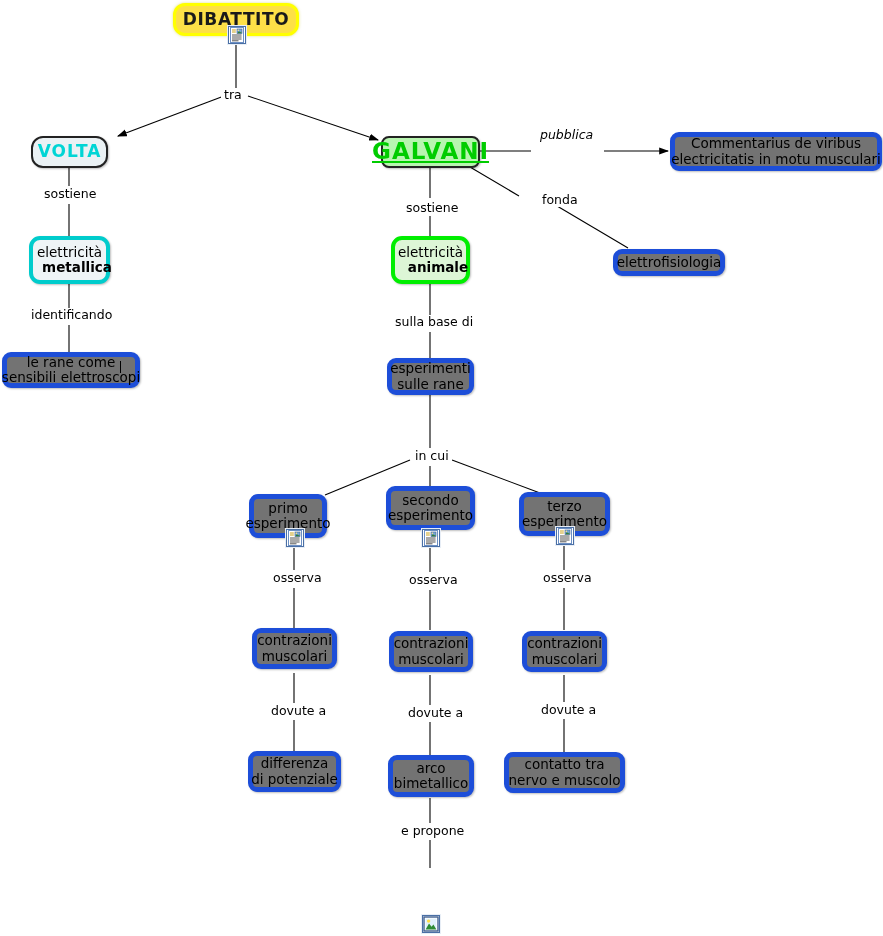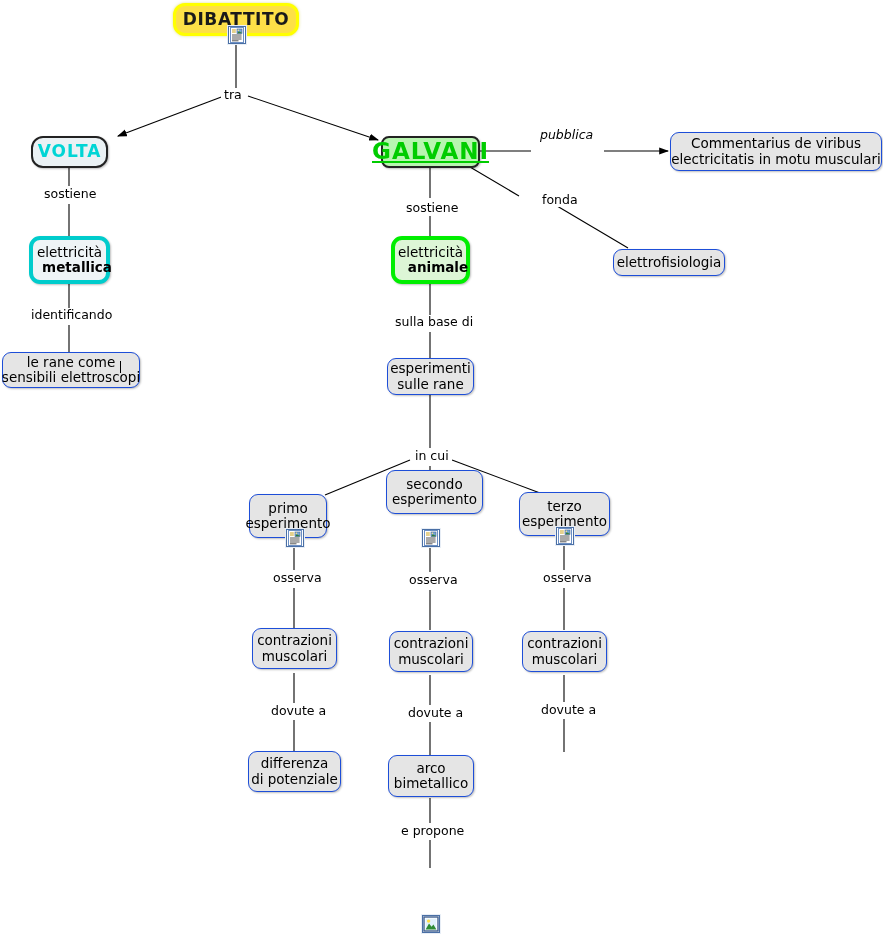--- a/index.html
+++ b/index.html
@@ -8,22 +8,22 @@
     font-family:"DejaVu Sans","Liberation Sans",sans-serif;
     color:#000;
   }
   #canvas{position:absolute;left:0;top:0;width:883px;height:936px;}
   svg.edges{position:absolute;left:0;top:0;width:883px;height:936px;pointer-events:none;}
 
   
   .node{
     position:absolute;
     box-sizing:border-box;
-    background:#e5e5e5;
-    border:1px solid #1d4ed8;
+    background:#737373;
+    border:5px solid #1d4ed8;
     border-radius:9px;
     display:flex;align-items:center;justify-content:center;
     text-align:center;
     font-size:13.5px;
     line-height:15.5px;
     color:#000;
     white-space:nowrap;
     box-shadow:1px 1px 2px rgba(0,0,0,0.25);
   }
   .node .txt{display:block;padding:0 6px;}
@@ -247,21 +247,21 @@
       </g>
       <g stroke="#555" stroke-width="1">
         <line x1="3" y1="8" x2="12.6" y2="8"></line>
           <line x1="3" y1="10" x2="12.6" y2="10"></line>
         <line x1="3" y1="12" x2="12.6" y2="12"></line>
           <line x1="3" y1="13.8" x2="9.5" y2="13.8"></line>
       </g>
     </svg>
   </div>
 
-  <div class="node" style="left:386px;top:470px;width:97px;height:44px;justify-content:center;">
+  <div class="node" style="left:386px;top:486px;width:89px;height:44px;justify-content:center;">
     <span class="txt">
       <span>secondo</span><br>
       <span>esperimento</span>
     </span>
   </div>
   <div class="icon" style="left:422px;top:529px;">
     <svg viewBox="0 0 16 16">
       <rect x="1.5" y="0.5" width="13" height="15" fill="#ffffff" stroke="#6b8fc4" stroke-width="1"></rect>
       <rect x="8" y="2" width="5" height="4.5" fill="#7aa7d8" stroke="#3f5f8f" stroke-width=".6"></rect>
       <path d="M8.3 6.3 L10 4 L11.2 5.4 L12 4.6 L12.7 6.3 z" fill="#2f7d32"></path>
@@ -330,20 +330,26 @@
     </span>
   </div>
 
   <div class="node" style="left:388px;top:755px;width:86px;height:42px;">
     <span class="txt">
       <span>arco</span><br>
       <span>bimetallico</span>
     </span>
   </div>
 
+  <div class="node" style="left:504px;top:752px;width:121px;height:41px;">
+    <span class="txt">
+      <span>contatto tra</span><br>
+      <span>nervo e muscolo</span>
+    </span>
+  </div>
 
   <div class="icon" style="left:422px;top:915px;">
     <svg viewBox="0 0 16 16">
       <rect x="1" y="1" width="14" height="14" fill="#ffffff" stroke="#3f5f8f" stroke-width="1.4"></rect>
       <rect x="2.6" y="2.6" width="10.8" height="10.8" fill="#dff0fb"></rect>
       <path d="M2.6 13.4 L6 7.6 L8.6 10.8 L10.4 8.4 L13.4 13.4 z" fill="#2e8b33"></path>
       <circle cx="5.6" cy="5.1" r="1.7" fill="#ffdd44"></circle>
     </svg>
   </div>
 

